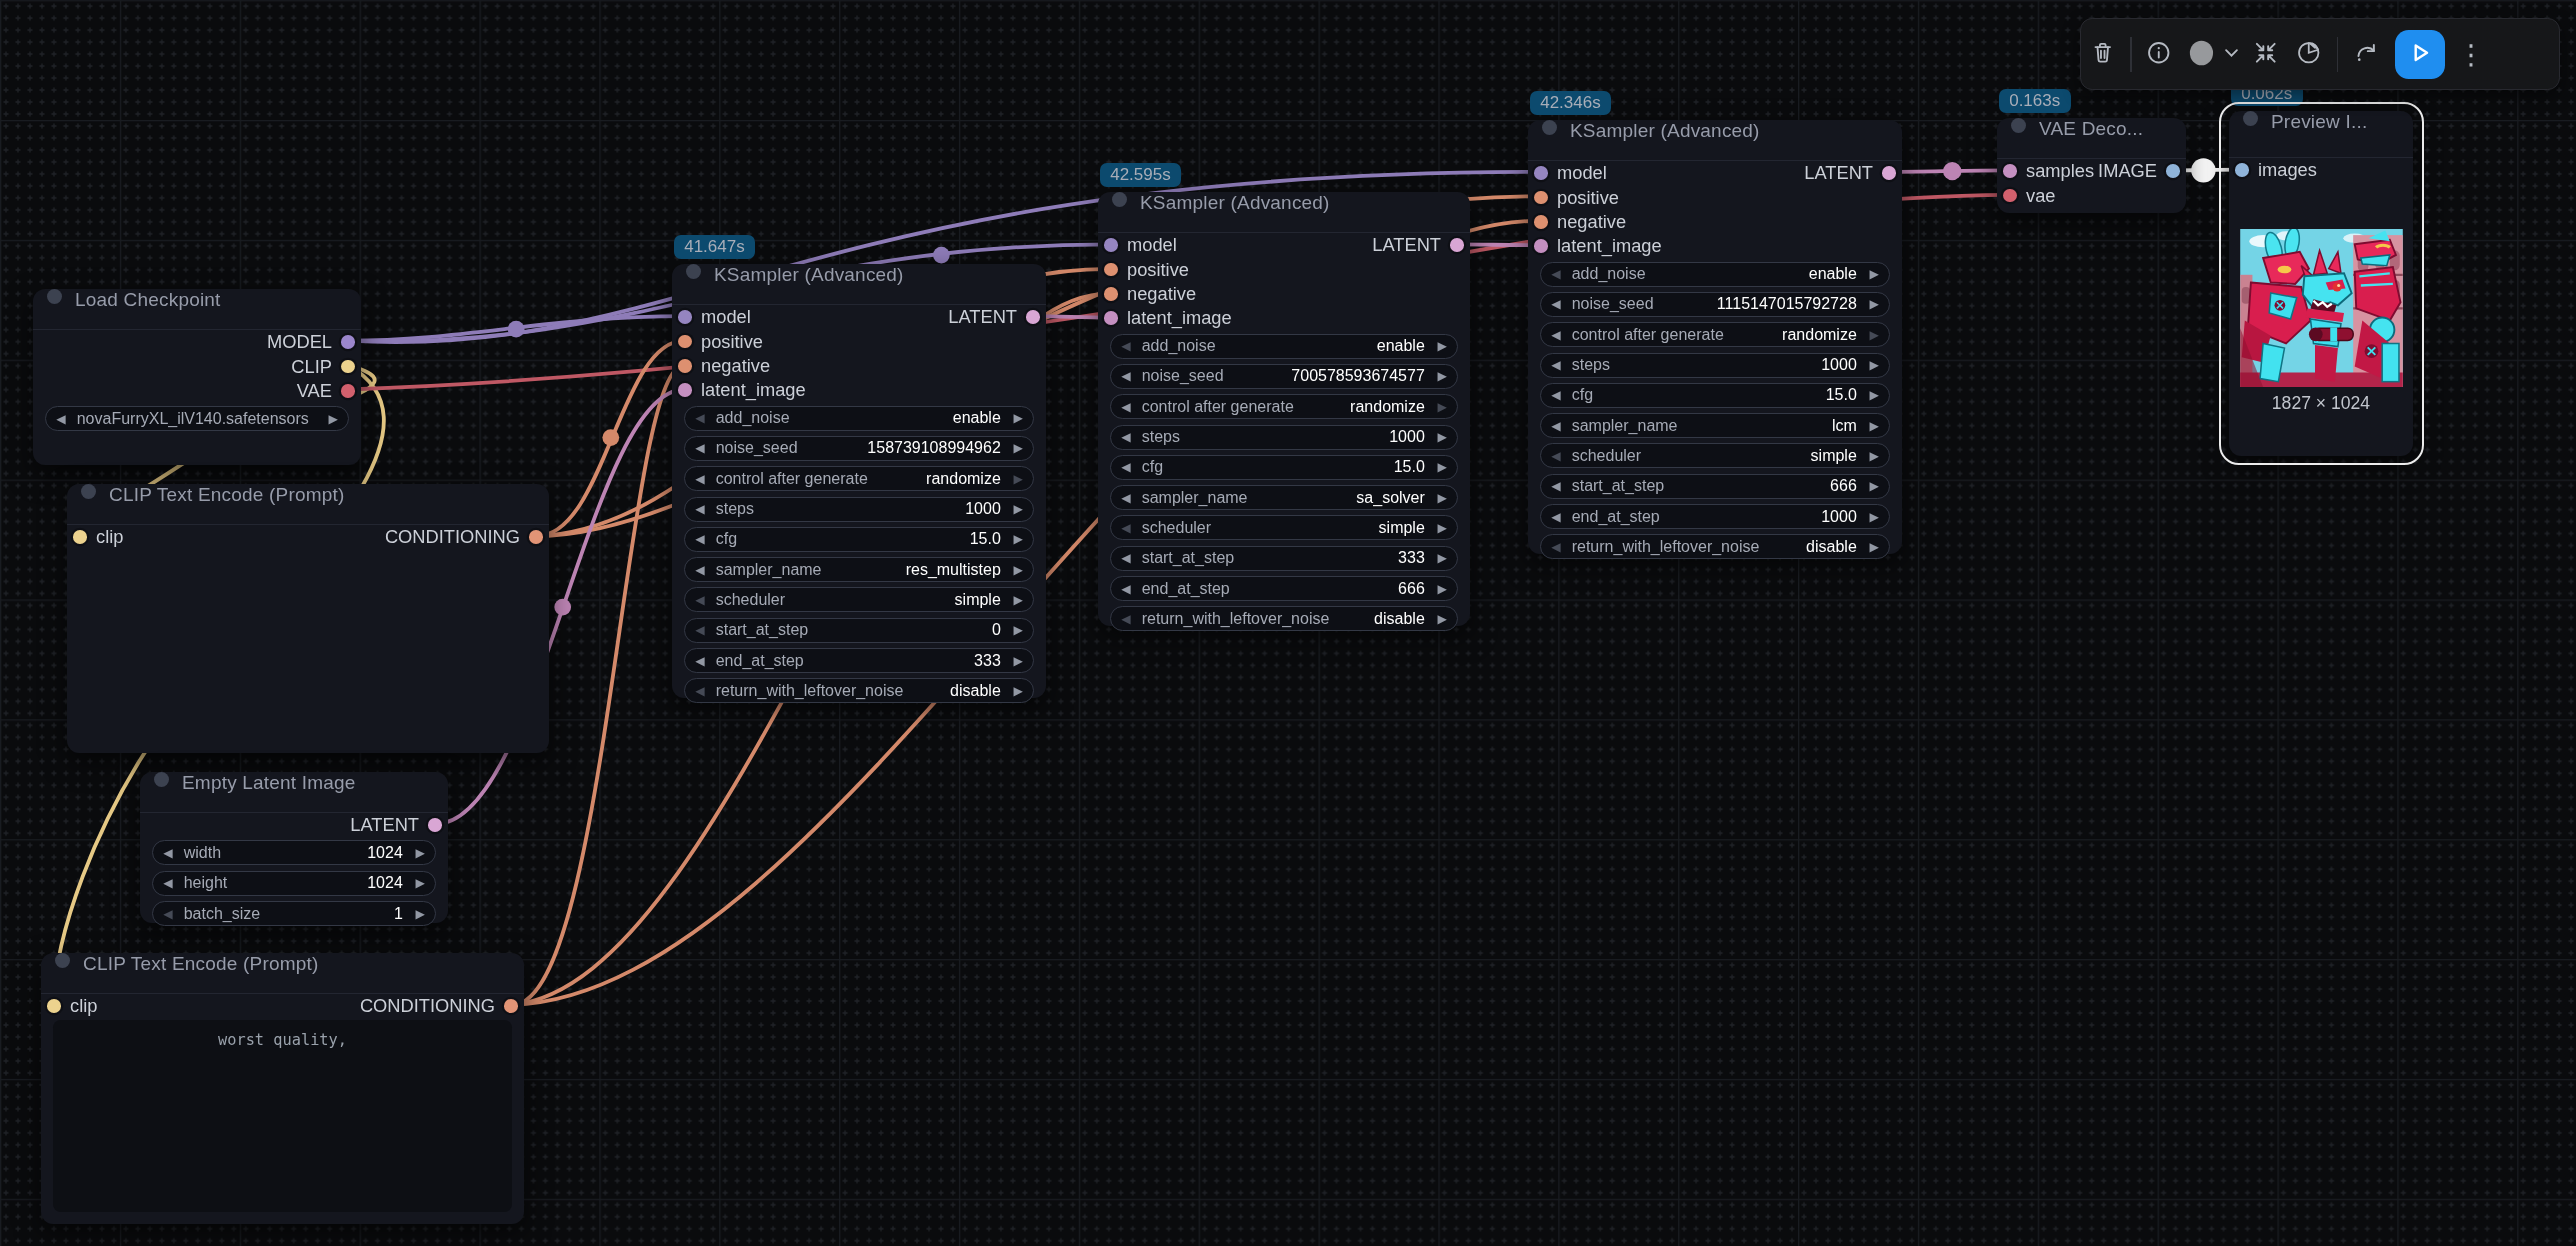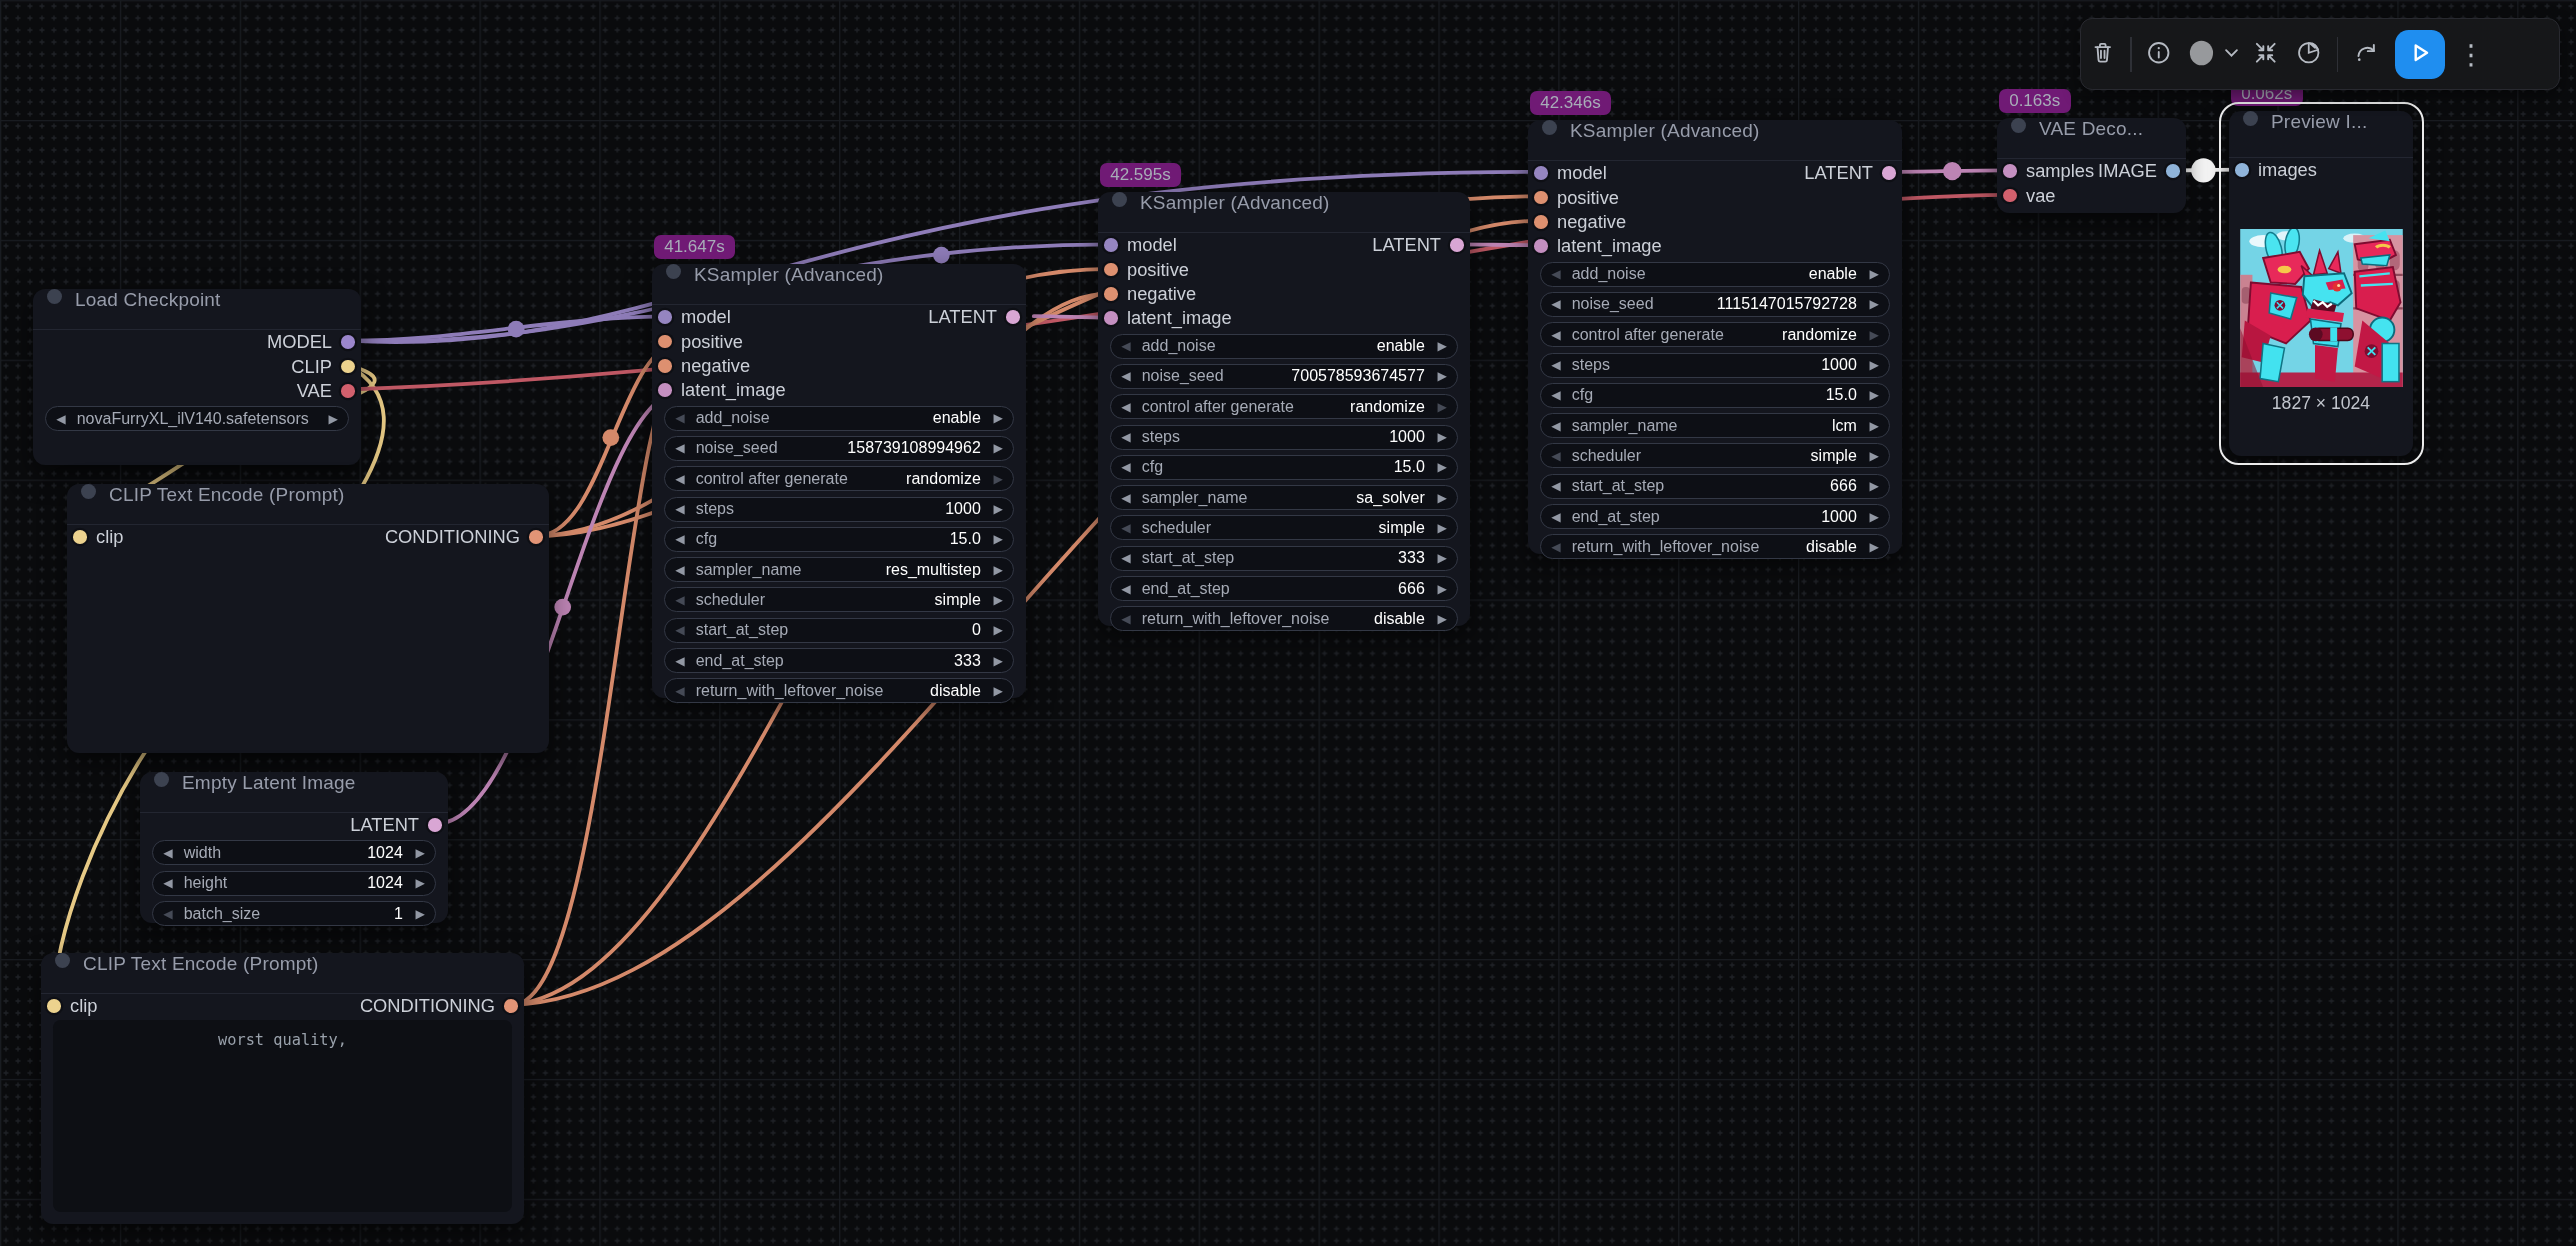--- a/index.html
+++ b/index.html
@@ -7,21 +7,21 @@
        font-family:"Liberation Sans",sans-serif;-webkit-font-smoothing:antialiased;}
   #canvas{position:absolute;inset:0;width:2576px;height:1247px;}
   #gridsvg{position:absolute;left:0;top:0;z-index:0;}
   #wires{position:absolute;left:0;top:0;z-index:1;pointer-events:none;}
   .node{position:absolute;background:#14161e;border-radius:12.2px;z-index:2;
         box-shadow:0 9.2px 26px rgba(0,0,0,.55);color:#c6cad2;}
   .titlebar{display:flex;height:40px;border-bottom:1.5px solid #232631;
             padding-left:13.7px;}
   .tdot{width:15.3px;height:15.3px;border-radius:50%;background:#3c4250;margin-right:13px;flex:none;}
   .ntitle{font-size:19px;color:#979caa;letter-spacing:0.2px;white-space:nowrap;overflow:hidden;}
-  .badge{position:absolute;left:1.5px;top:-29px;height:24.4px;line-height:24.4px;background:#701a75;
+  .badge{position:absolute;left:1.5px;top:-29px;height:24.4px;line-height:24.4px;background:#0c4a6e;
          color:#a8adb8;font-size:17px;padding:0 10.7px;border-radius:6.9px;white-space:nowrap;}
   .prow{position:relative;height:24.4px;display:flex;align-items:center;font-size:18.3px;color:#ccd0d8;}
   .pdot{position:absolute;width:13.7px;height:13.7px;border-radius:50%;top:5.3px;
         box-shadow:0 0 0 2.3px rgba(10,11,14,.55);}
   .pdot.in{left:6.1px;}  .pdot.out{right:6.1px;}
   .plabel-in{margin-left:29px;} .plabel-out{margin-left:auto;margin-right:29px;}
   .widgets{padding:3.1px 12.2px 0 12.2px;}
   .widget{position:relative;height:23px;margin-bottom:5.3px;background:#0d0f15;
           border:1.5px solid #333845;border-radius:13px;display:flex;align-items:center;
           font-size:16px;color:#a6abb6;}
@@ -167,21 +167,21 @@
           <span class="ntitle">CLIP Text Encode (Prompt)</span>
         </div>
         <div class="prow">
           <span class="pdot in" style="background: rgb(236, 210, 142);"></span>
           <span class="plabel-in">clip</span>
           <span class="plabel-out">CONDITIONING</span>
           <span class="pdot out" style="background: rgb(226, 148, 118);"></span>
         </div>
         <div class="prompt" style="top: 67px; text-align: center;">worst quality,</div>
       </div>
-      <div class="node" style="left: 652px; top: 264px; width: 374px; height: 434px;">
+      <div class="node" style="left: 672px; top: 264px; width: 374px; height: 434px;">
         <div class="badge">41.647s</div>
         <div class="titlebar" style="height: 40px;">
           <span class="tdot"></span>
           <span class="ntitle">KSampler (Advanced)</span>
         </div>
         <div class="prow">
           <span class="pdot in" style="background: rgb(149, 133, 192);"></span>
           <span class="plabel-in">model</span>
           <span class="plabel-out">LATENT</span>
           <span class="pdot out" style="background: rgb(217, 166, 212);"></span>

